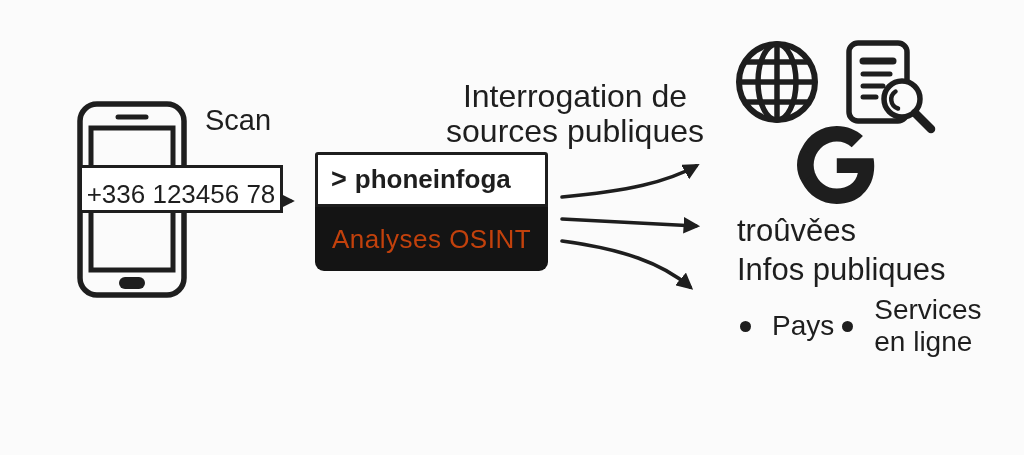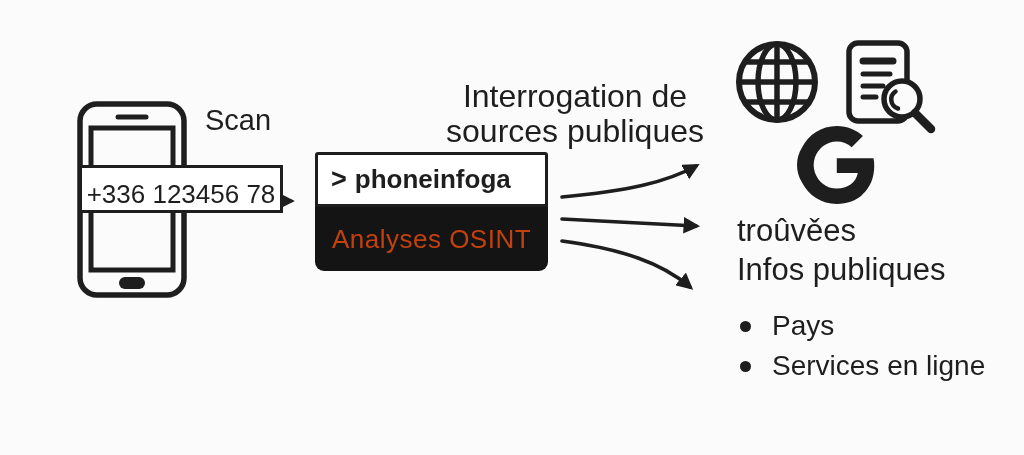--- a/index.html
+++ b/index.html
@@ -49,21 +49,21 @@
   .query-label{
     left:440px;top:79px;width:270px;
     text-align:center;font-size:32px;line-height:35px;font-weight:500;
   }
   .results-title{
     left:737px;top:211px;width:260px;
     font-size:31px;line-height:39px;font-weight:500;
   }
   .results-list{
     left:740px;top:306px;width:270px;
-    display:flex;flex-direction:column;
+    display:flex;flex-direction:row;gap:8px;
   }
   .results-item{
     display:flex;align-items:center;height:40px;
     font-size:28px;font-weight:500;
   }
   .bullet-dot{
     width:11px;height:11px;border-radius:50%;
     background:#1e1e1e;margin-right:21px;flex:0 0 auto;
   }
   .arrow-overlay{left:0;top:0;z-index:1;pointer-events:none;}

